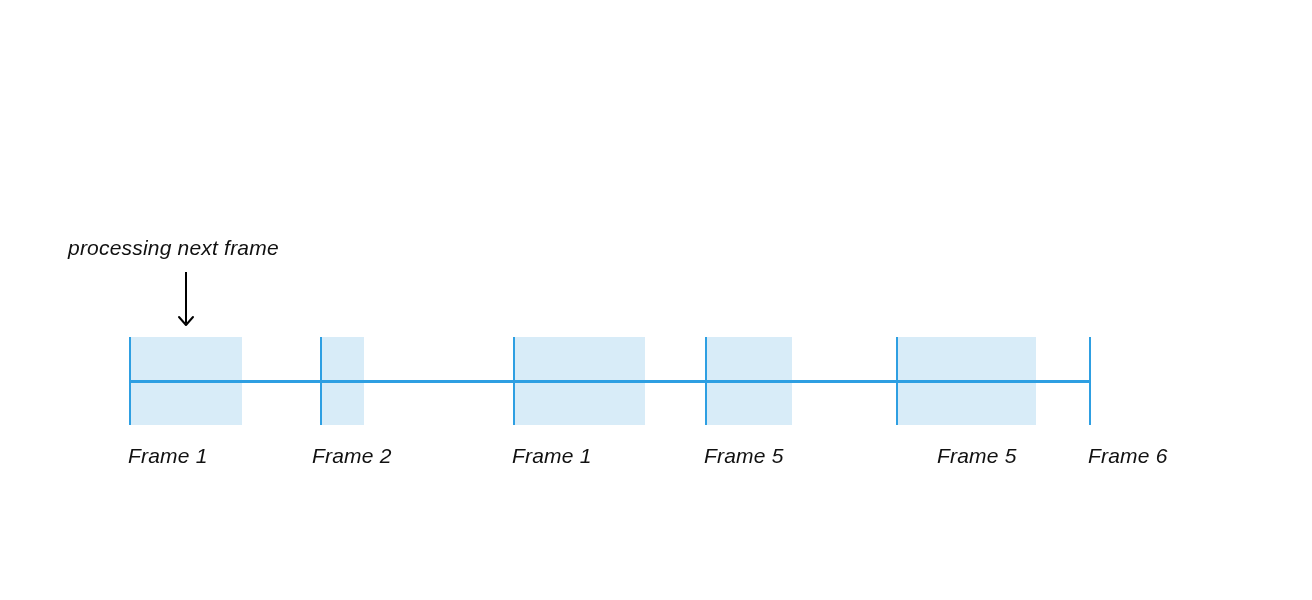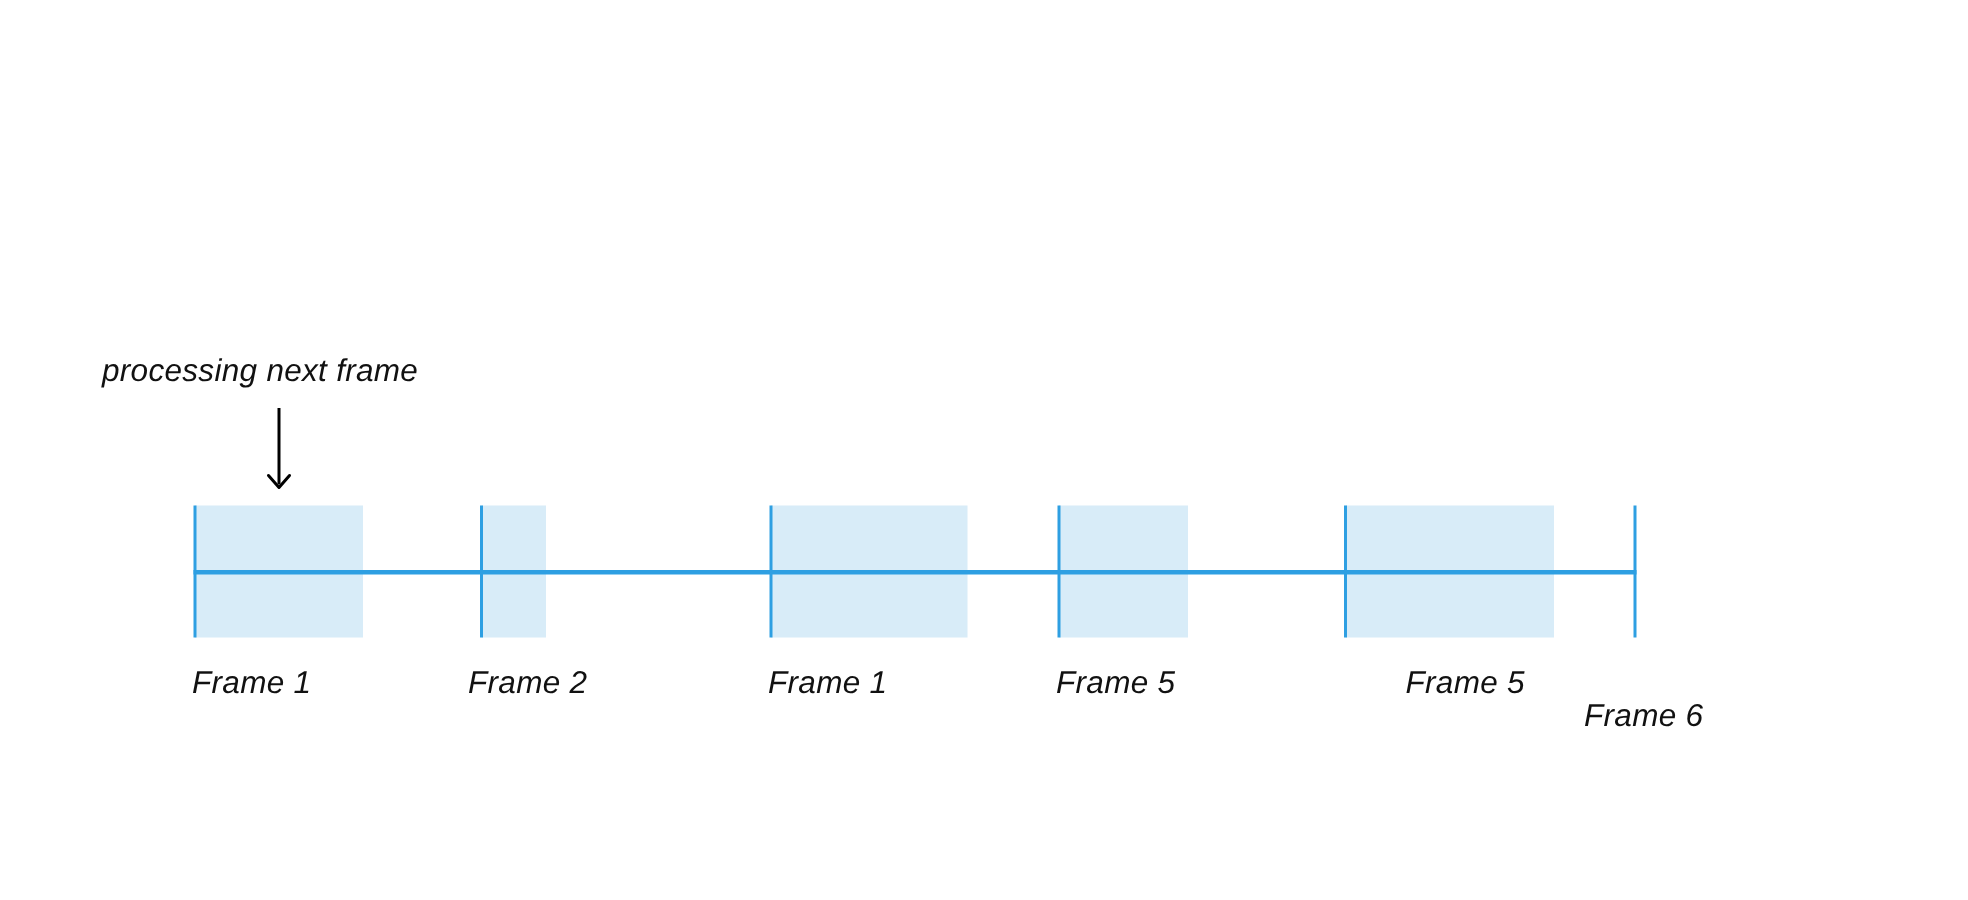--- a/index.html
+++ b/index.html
@@ -94,16 +94,16 @@
       <div class="block" style="left: 514px; width: 131px;"></div>
       <div class="tick" style="left: 513px;"></div>
       <div class="frame-label" style="left: 512px;">Frame 1</div>
       <div class="block" style="left: 706px; width: 86px;"></div>
       <div class="tick" style="left: 705px;"></div>
       <div class="frame-label" style="left: 704px;">Frame 5</div>
       <div class="block" style="left: 897px; width: 139px;"></div>
       <div class="tick" style="left: 896px;"></div>
       <div class="frame-label" style="left: 937px;">Frame 5</div>
       <div class="tick" style="left: 1089px;"></div>
-      <div class="frame-label" style="left: 1056px; margin-top: 22px;">Frame 6</div>
+      <div class="frame-label" style="left: 1088px;">Frame 6</div>
     </div>
 
 </div>
 
 </body></html>

